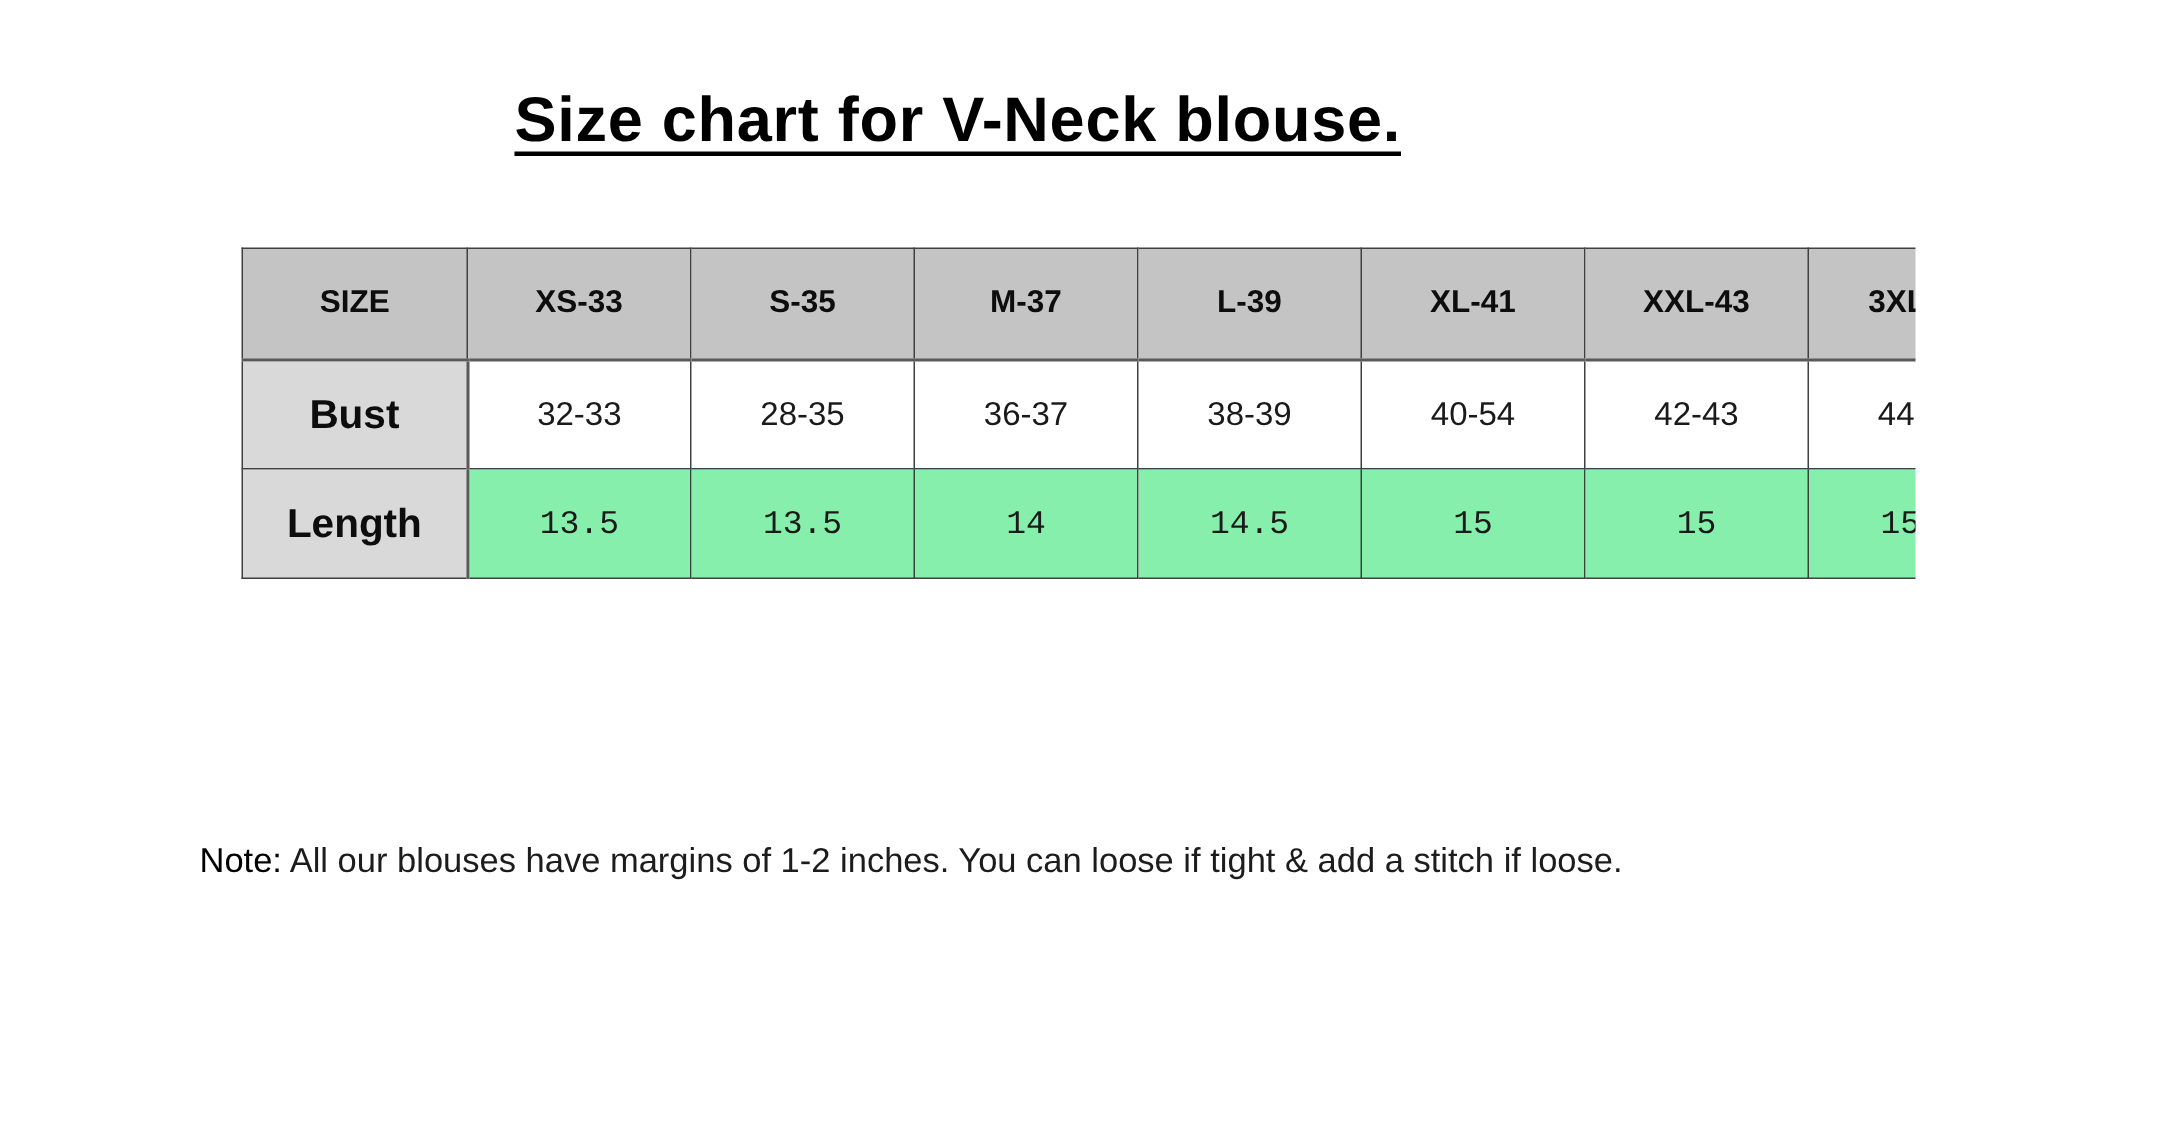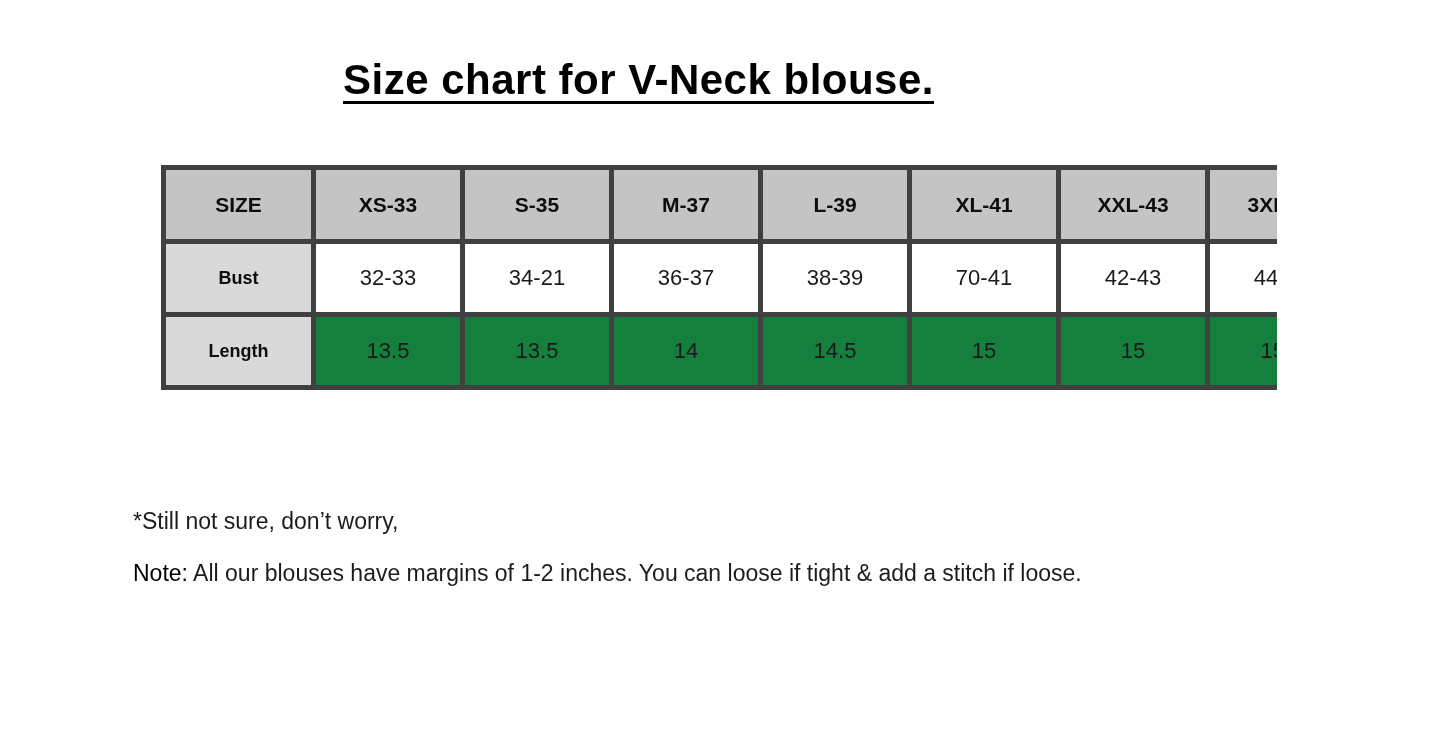--- a/index.html
+++ b/index.html
@@ -36,51 +36,52 @@
     top: 165px;
   }
 
   table.size-chart {
     border-collapse: collapse;
     table-layout: fixed;
     width: 1193px;
   }
   table.size-chart th,
   table.size-chart td {
-    border: 5px solid #404040;
+    border: 1px solid #404040;
     text-align: center;
     vertical-align: middle;
     padding: 12px 4px;
     overflow: hidden;
   }
   table.size-chart thead th {
     background: #c4c4c4;
     font-size: 21px;
     font-weight: bold;
     height: 74px;
     border-bottom: 2px solid #595959;
     color: #0d0d0d;
   }
   table.size-chart tbody th {
     background: #d9d9d9;
-    font-size: 18px;
+    font-size: 27px;
     font-weight: bold;
     border-right: 2px solid #595959;
     color: #0d0d0d;
     line-height: 26px;
   }
   table.size-chart tbody td {
     background: #ffffff;
     font-size: 22px;
     font-weight: normal;
     height: 73px;
     color: #1a1a1a;
   }
   table.size-chart tbody tr.alt td {
-    background: #15803d;
+    background: #86efac;
+    font-family: Liberation Mono, monospace;
   }
 
   .notes {
     position: absolute;
     left: 133px;
     top: 482px;
     width: 1218px;
   }
   .notes p {
     margin: 0;
@@ -119,41 +120,41 @@
           <th>L-39</th>
           <th>XL-41</th>
           <th>XXL-43</th>
           <th>3XL-45</th>
         </tr>
       </thead>
       <tbody>
         <tr>
           <th>Bust</th>
           <td>32-33</td>
-          <td>34-21</td>
+          <td>28-35</td>
           <td>36-37</td>
           <td>38-39</td>
-          <td>70-41</td>
+          <td>40-54</td>
           <td>42-43</td>
           <td>44-45</td>
         </tr>
         <tr class="alt">
           <th>Length</th>
           <td>13.5</td>
           <td>13.5</td>
           <td>14</td>
           <td>14.5</td>
           <td>15</td>
           <td>15</td>
           <td>15.5</td>
         </tr>
       </tbody>
     </table>
   </div>
 
   <div class="notes">
 
-    <p class="gap"><span>*Still not sure, don’t worry,</span><br></p>
+    <p class="gap"><br></p>
 
     <p class="gap"><span class="bold">Note:</span><span> All our blouses have margins of 1-2 inches. You can loose if tight &amp; add a stitch if loose.</span></p>
   </div>
 
 </div>
 
 </body></html>

